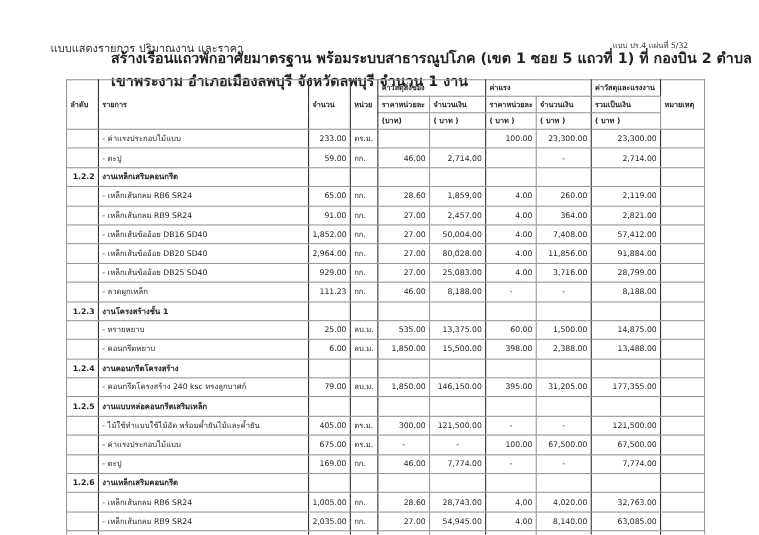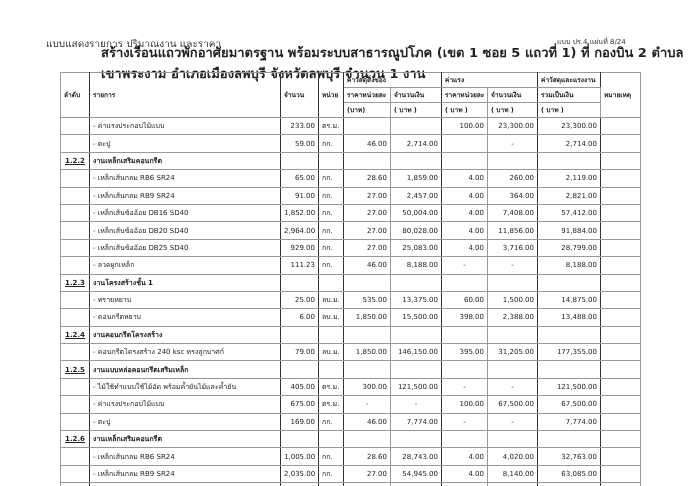--- a/index.html
+++ b/index.html
@@ -10,29 +10,29 @@
   .hdr-right { position:absolute; left:557px; top:36px; font-size:7px; color:#333; }
   table { position:absolute; left:60px; top:72px; border-collapse:collapse;
           table-layout:fixed; width:580px; font-size:7px; }
   td, th { border:1px solid #999; padding:0 3px; height:16.4px; line-height:16px;
            white-space:nowrap; overflow:hidden; font-weight:normal; }
   th { text-align:left; font-weight:bold; font-size:6.6px; height:14px; line-height:14px; }
   .thick-r { border-right:1.6px solid #333; }
   .num { text-align:right; }
   .ctr { text-align:left; }
   .sec td.item { font-weight:bold; }
-  .sec td.code { text-align:center; font-weight:bold;text-decoration:underline; }
+  .sec td.code { text-align:right; font-weight:bold; }
   table { border:1.6px solid #333; }
 </style>
 </head>
 <body>
 
 <div class="hdr1">แบบแสดงรายการ ปริมาณงาน และราคา</div>
 <div class="hdr2">สร้างเรือนแถวพักอาศัยมาตรฐาน พร้อมระบบสาธารณูปโภค (เขต 1 ซอย 5 แถวที่ 1) ที่ กองบิน 2 ตำบลเขาพระงาม อำเภอเมืองลพบุรี จังหวัดลพบุรี จำนวน 1 งาน</div>
-<div class="hdr-right">แบบ ปร.4 แผ่นที่ 8/24</div>
+<div class="hdr-right">แบบ ปร.4 แผ่นที่ 5/32</div>
 
 <table>
   <colgroup>
     <col style="width:29px">
       <col style="width:191px">
       <col style="width:38px">
       <col style="width:25px">
     <col style="width:47px">
       <col style="width:51px">
       <col style="width:46px">

